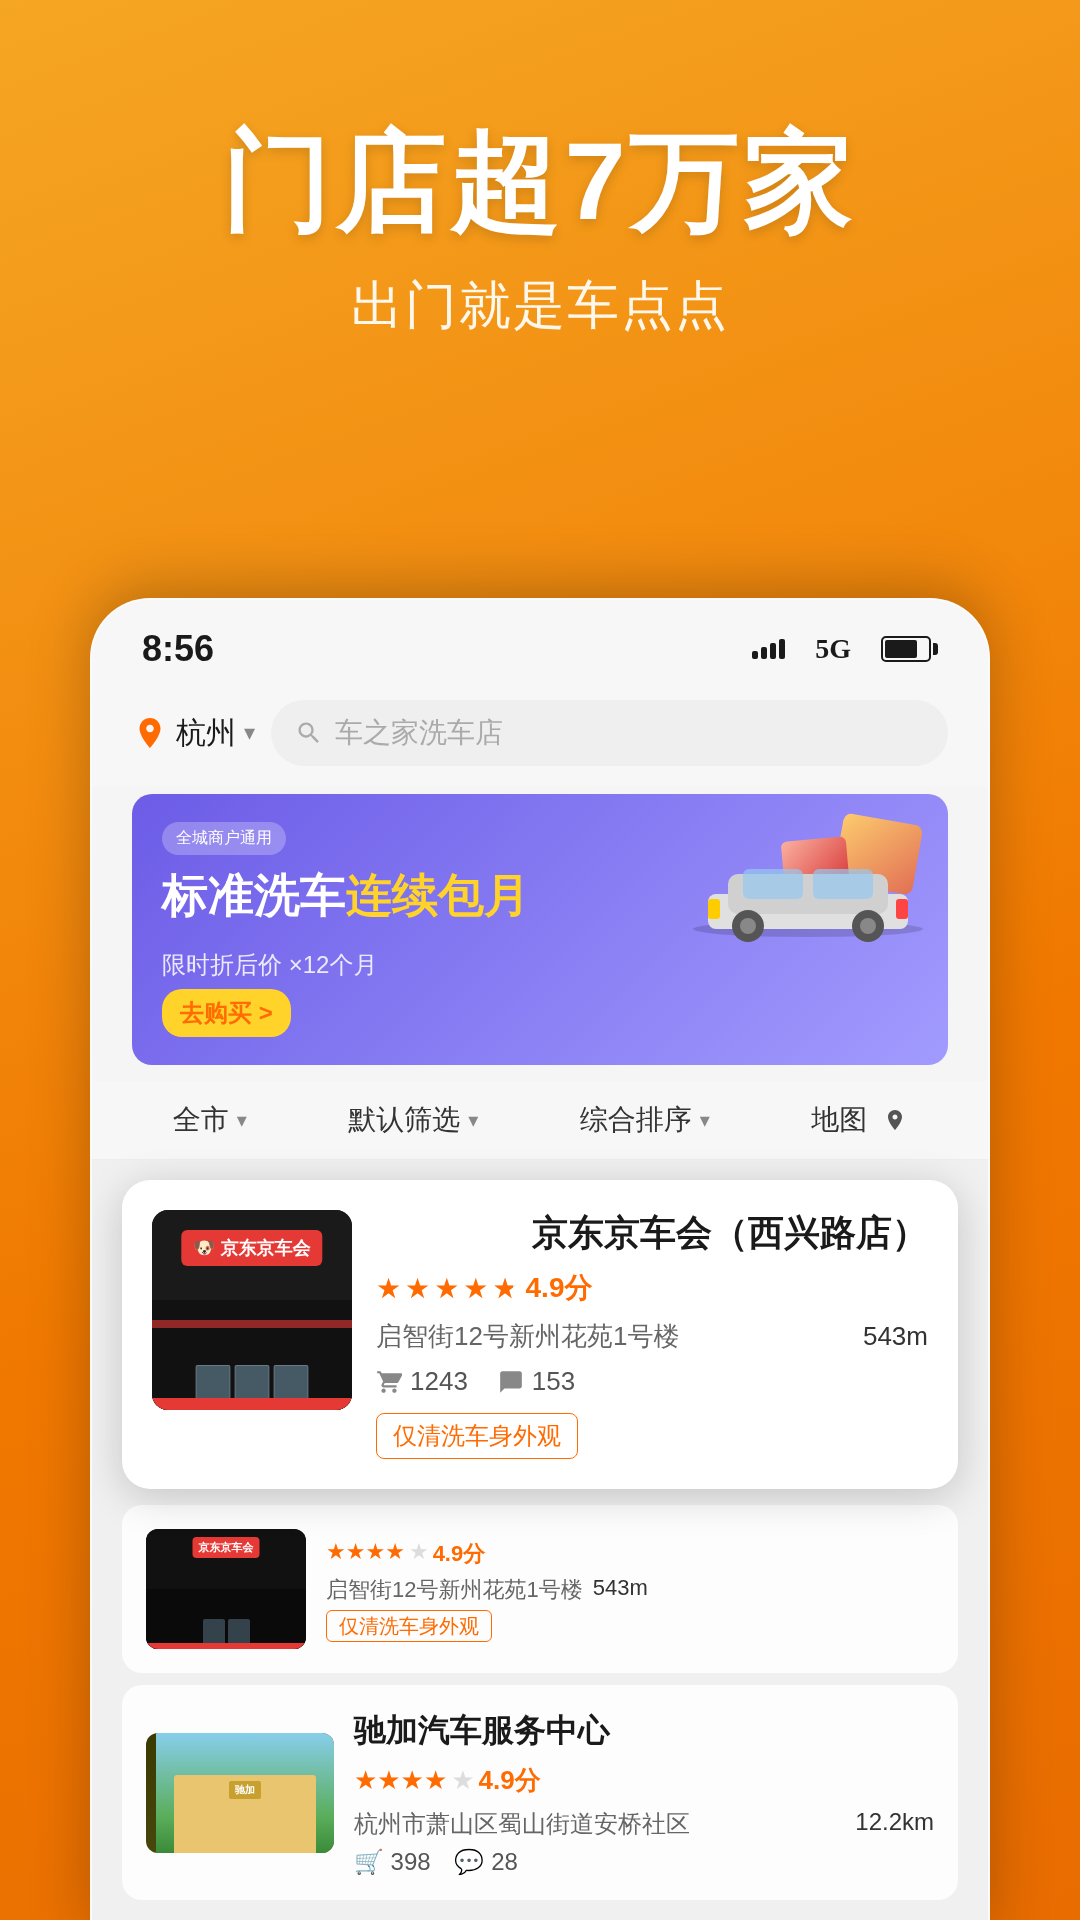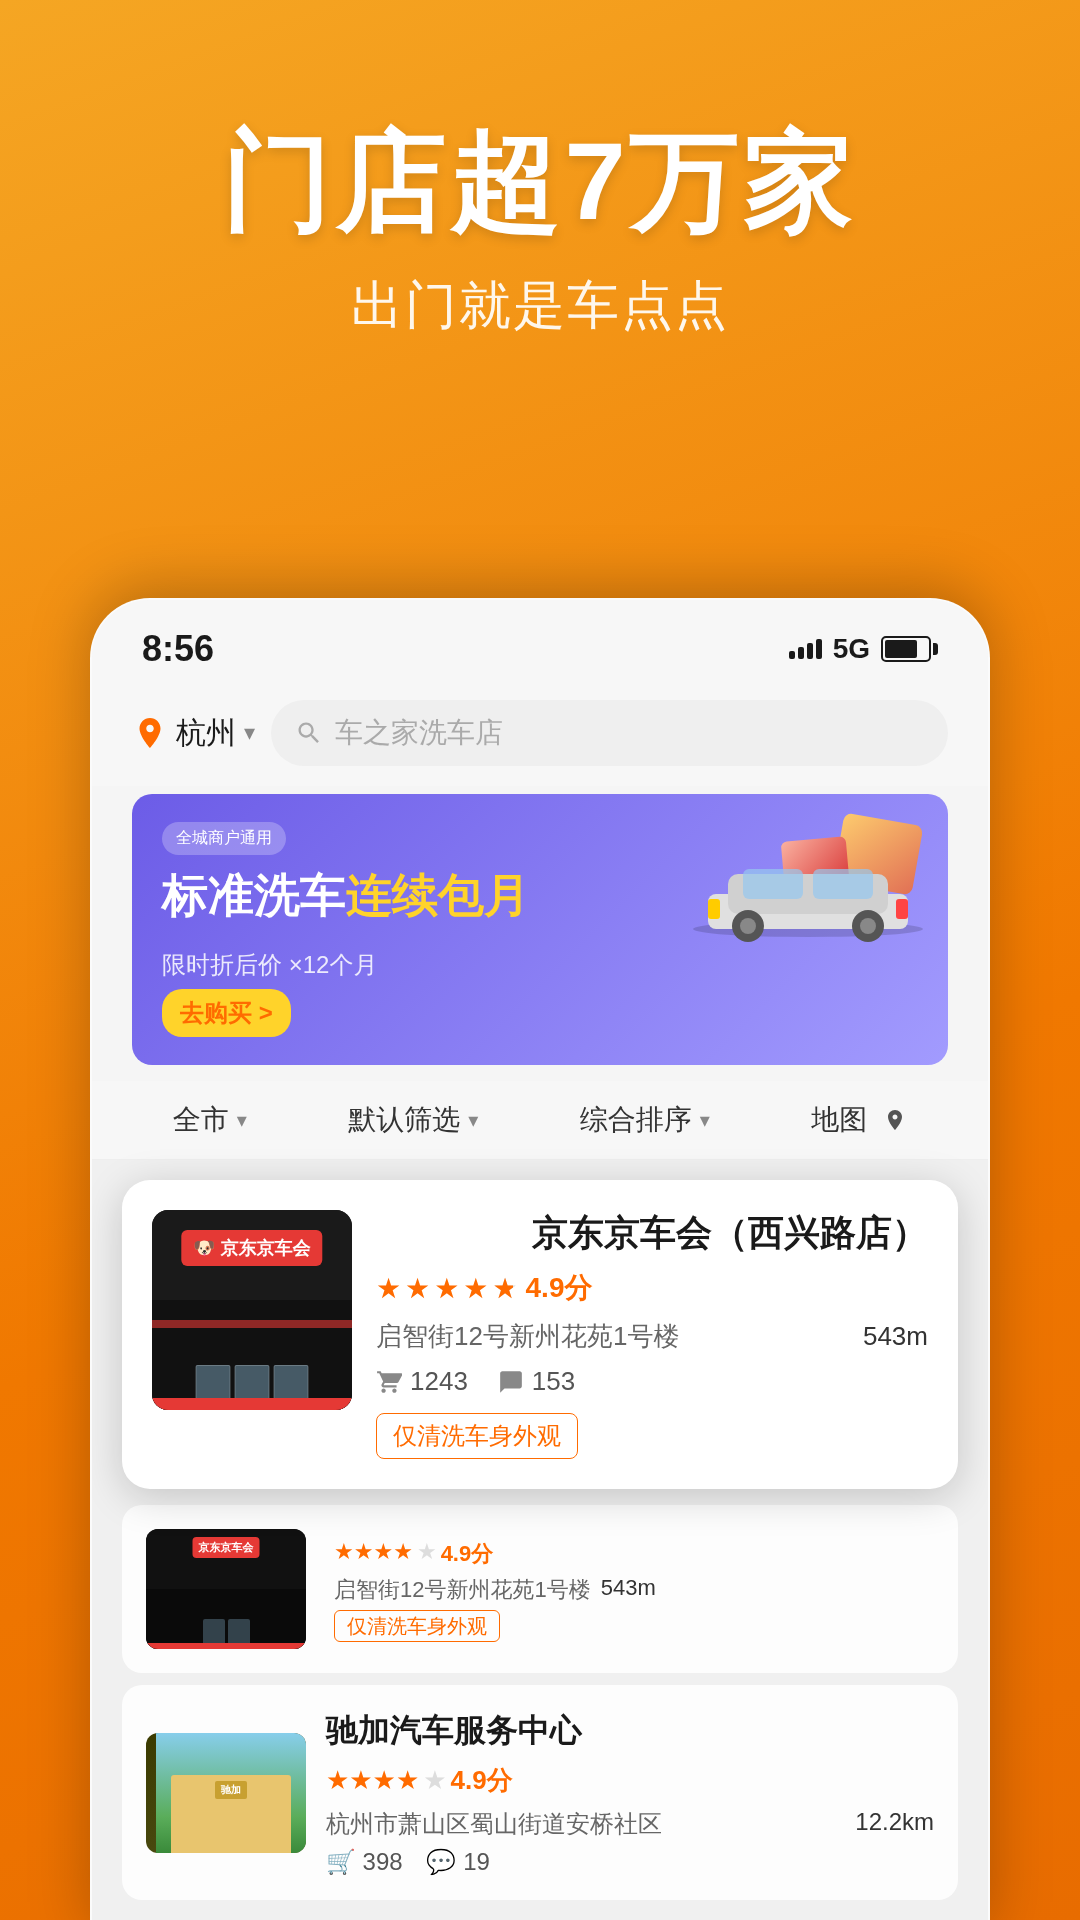--- a/index.html
+++ b/index.html
@@ -59,21 +59,22 @@
       background: #f7f7f7;
     }
     .status-time {
       font-size: 36px;
       font-weight: 600;
       color: #1a1a1a;
     }
     .status-icons {
       display: flex;
       align-items: center;
-      gap: 7px;
+      gap: 26px;
+      font-family: Liberation Serif, serif;
     }
     .signal-bars {
       display: flex;
       align-items: flex-end;
       gap: 3px;
     }
     .signal-bars span {
       background: #1a1a1a;
       border-radius: 2px;
       width: 6px;
@@ -338,21 +339,21 @@
       border-radius: 8px;
     }
 
     
     .store-card-secondary {
       background: rgba(255,255,255,0.85);
       margin: 16px 30px 0;
       border-radius: 20px;
       padding: 24px;
       display: flex;
-      gap: 28px;
+      gap: 20px;
       align-items: center;
     }
     .store-image-sm {
       width: 160px;
       height: 120px;
       border-radius: 12px;
       background: linear-gradient(135deg, #1a1a1a 0%, #3a3a3a 100%);
       flex-shrink: 0;
       overflow: hidden;
     }
@@ -361,21 +362,21 @@
     .store-card-third {
       background: rgba(255,255,255,0.85);
       margin: 12px 30px 0;
       border-radius: 20px;
       padding: 24px;
       display: flex;
       gap: 20px;
       align-items: center;
     }
     .store-image-th {
-      width: 160px;
+      width: 188px;
       height: 120px;
       border-radius: 12px;
       background: linear-gradient(135deg, #3a3a00 0%, #5a5a20 100%);
       flex-shrink: 0;
       overflow: hidden;
       display: flex;
       align-items: center;
       justify-content: center;
       padding-left: 10px;
     }
@@ -654,20 +655,20 @@
           <span style="color:#ff6b00;font-size:26px;">★★★★</span>
             <span style="color:#ddd;font-size:26px;">★</span>
           <span style="color:#ff6b00;font-size:26px;font-weight:600;">4.9分</span>
         </div>
         <div style="display:flex;justify-content:space-between;margin-bottom:8px;">
           <span style="font-size:24px;color:#666;">杭州市萧山区蜀山街道安桥社区</span>
           <span style="font-size:24px;color:#333;font-weight:500;">12.2km</span>
         </div>
         <div style="display:flex;gap:24px;">
           <span style="font-size:24px;color:#555;">🛒 <span>398</span></span>
-          <span style="font-size:24px;color:#555;">💬 <span>19</span></span>
+          <span style="font-size:24px;color:#555;">💬 <span>28</span></span>
         </div>
       </div>
     </div>
     <div style="height:40px;"></div>
 
   </div>
 </div>
 
 </body></html>

